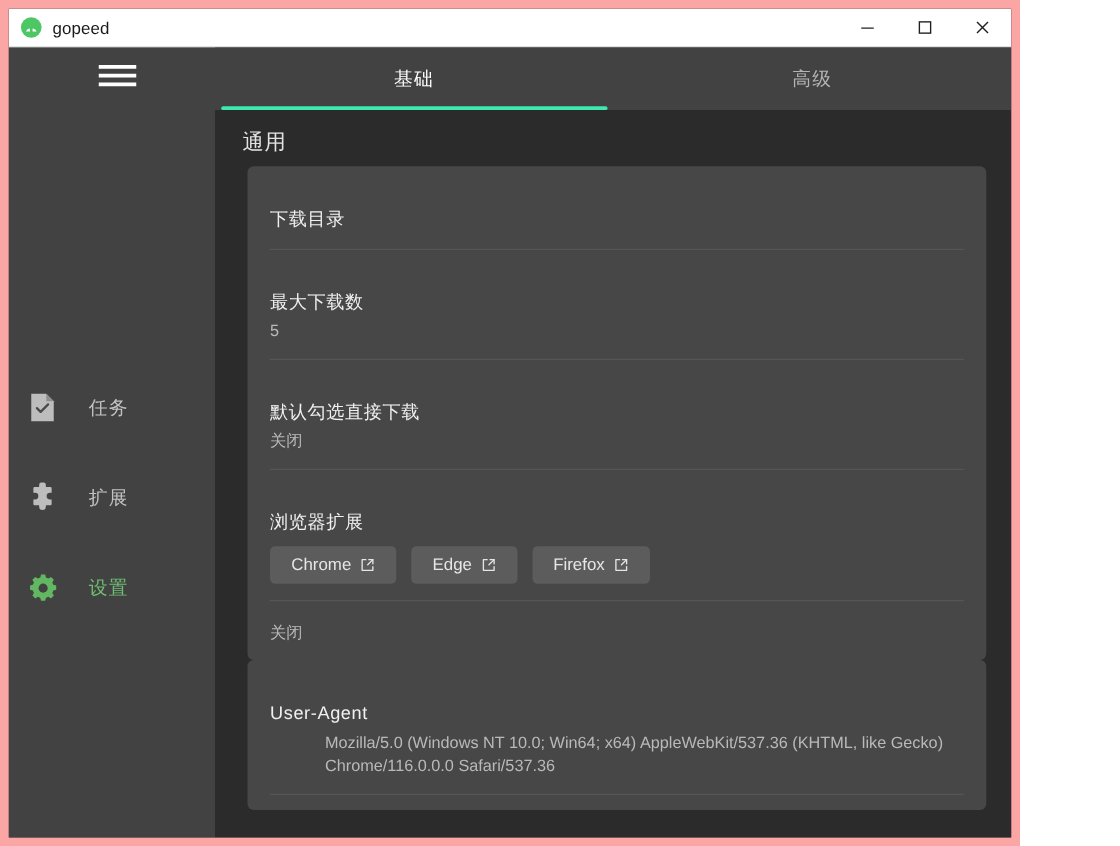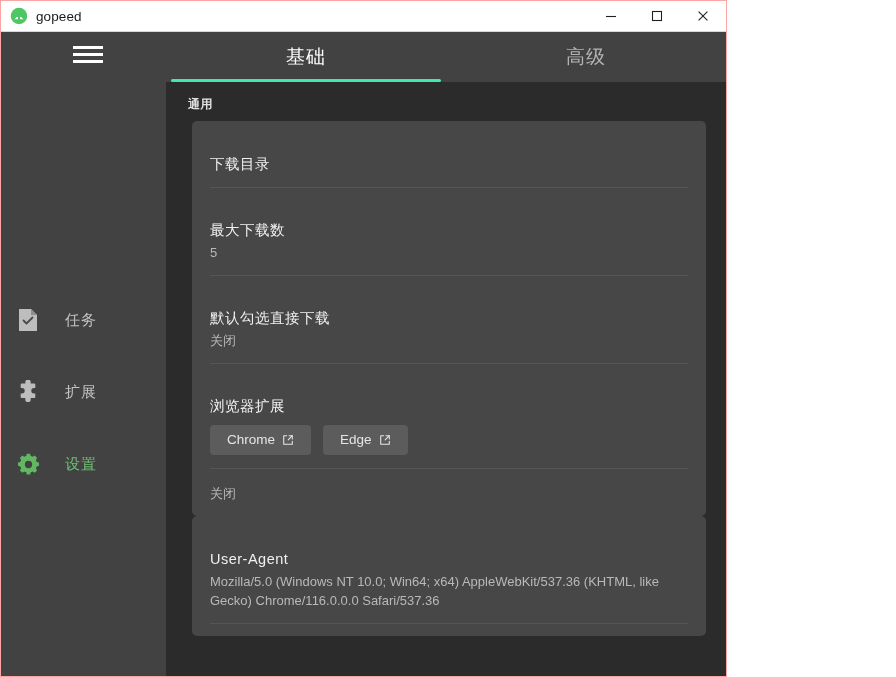--- a/index.html
+++ b/index.html
@@ -9,24 +9,24 @@
   }
   body {
     width: 896px;
     height: 677px;
     overflow: hidden;
     font-family: "Liberation Sans", "DejaVu Sans", sans-serif;
     -webkit-font-smoothing: antialiased;
   }
   .app {
     position: relative;
-    width: 727px;
+    width: 816px;
     height: 677px;
     box-sizing: border-box;
-    border: 1px solid #fca5a5;
+    border: 7px solid #fca5a5;
     background: #2b2b2b;
     overflow: hidden;
   }
 
   
   .titlebar {
     position: absolute;
     top: 0; left: 0; right: 0;
     height: 31px;
     background: #ffffff;
@@ -137,21 +137,21 @@
     height: 50px;
     background: #424242;
     display: flex;
     position: relative;
   }
   .tab {
     flex: 1 1 0;
     display: flex;
     align-items: center;
     justify-content: center;
-    font-size: 19px;
+    font-size: 15px;
     color: #b4b4b4;
     letter-spacing: 1px;
     cursor: pointer;
     position: relative;
   }
   .tab.active { color: #ffffff; }
   .tab.active::after {
     content: "";
     position: absolute;
     left: 5px;
@@ -163,25 +163,24 @@
   }
 
   .scroll {
     position: absolute;
     top: 50px;
     left: 0; right: 0; bottom: 0;
     overflow: hidden;
     padding: 0;
   }
   .section-title {
-    font-size: 12px;
+    font-size: 17px;
     color: #e2e2e2;
     padding: 14px 0 8px 22px;
     letter-spacing: .6px;
-    font-weight: bold;
   }
   .card {
     background: #474747;
     border-radius: 5px;
     margin: 0 20px 0 26px;
     overflow: hidden;
   }
   .row {
     padding: 13px 18px 13px 18px;
     position: relative;
@@ -222,21 +221,21 @@
     font-family: inherit;
     font-size: 13.5px;
     padding: 8px 17px;
     display: inline-flex;
     align-items: center;
     gap: 7px;
     cursor: pointer;
     line-height: 1;
   }
   .ext-btn svg { display: block; }
-  .row.ua .row-value { max-width: 660px; }
+  .row.ua .row-value { max-width: 660px; margin-left: 44px; }
   .row-trailing-divider {
     position: relative;
     height: 13px;
   }
   .row-trailing-divider::before {
     content: "";
     position: absolute;
     top: 0;
     left: 18px;
     right: 18px;
@@ -361,20 +360,28 @@
                 </svg>
               </button>
               <button class="ext-btn">
                 <span>Edge</span>
                 <svg width="12" height="12" viewBox="0 0 14 14">
                   <path d="M5.5 2 H2 v10 h10 V8.5" fill="none" stroke="#e6e6e6" stroke-width="1.25" stroke-linecap="round" stroke-linejoin="round"></path>
                   <path d="M8.2 2 H12 v3.8" fill="none" stroke="#e6e6e6" stroke-width="1.25" stroke-linecap="round" stroke-linejoin="round"></path>
                   <line x1="12" y1="2" x2="7.2" y2="6.8" stroke="#e6e6e6" stroke-width="1.25" stroke-linecap="round"></line>
                 </svg>
               </button>
+              <button class="ext-btn">
+                <span>Firefox</span>
+                <svg width="12" height="12" viewBox="0 0 14 14">
+                  <path d="M5.5 2 H2 v10 h10 V8.5" fill="none" stroke="#e6e6e6" stroke-width="1.25" stroke-linecap="round" stroke-linejoin="round"></path>
+                  <path d="M8.2 2 H12 v3.8" fill="none" stroke="#e6e6e6" stroke-width="1.25" stroke-linecap="round" stroke-linejoin="round"></path>
+                  <line x1="12" y1="2" x2="7.2" y2="6.8" stroke="#e6e6e6" stroke-width="1.25" stroke-linecap="round"></line>
+                </svg>
+              </button>
             </div>
           </div>
 
           <div class="row">
             <div class="row-value">关闭</div>
           </div>
 
         </div>
 
         <div class="card">

